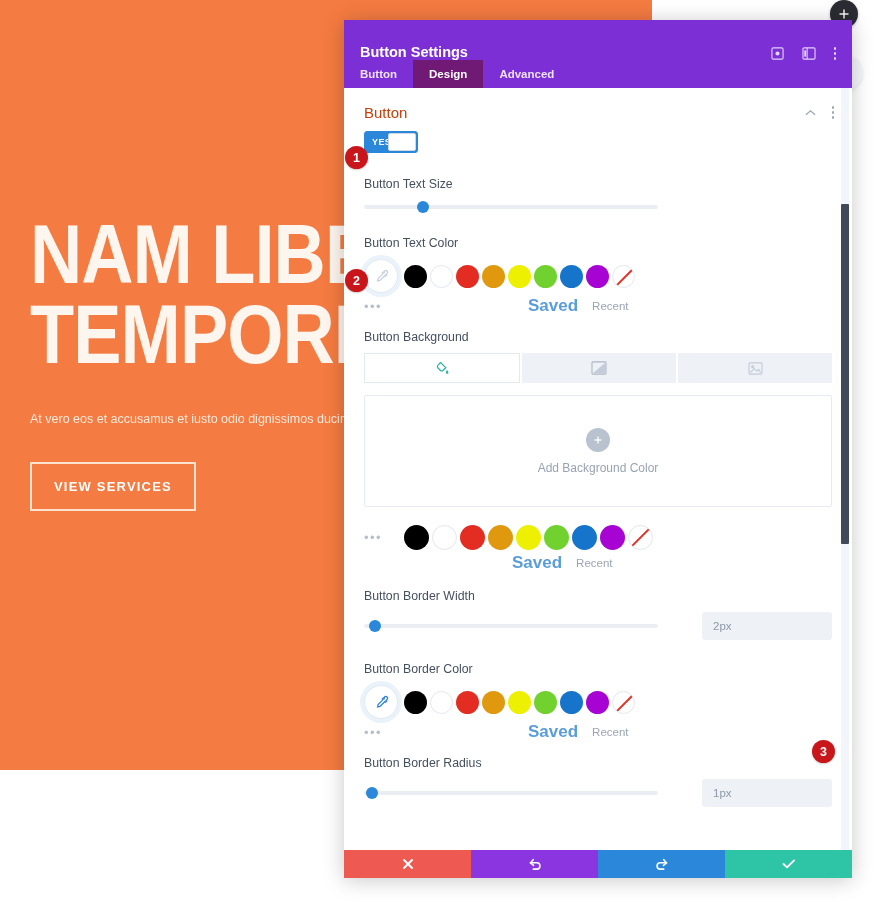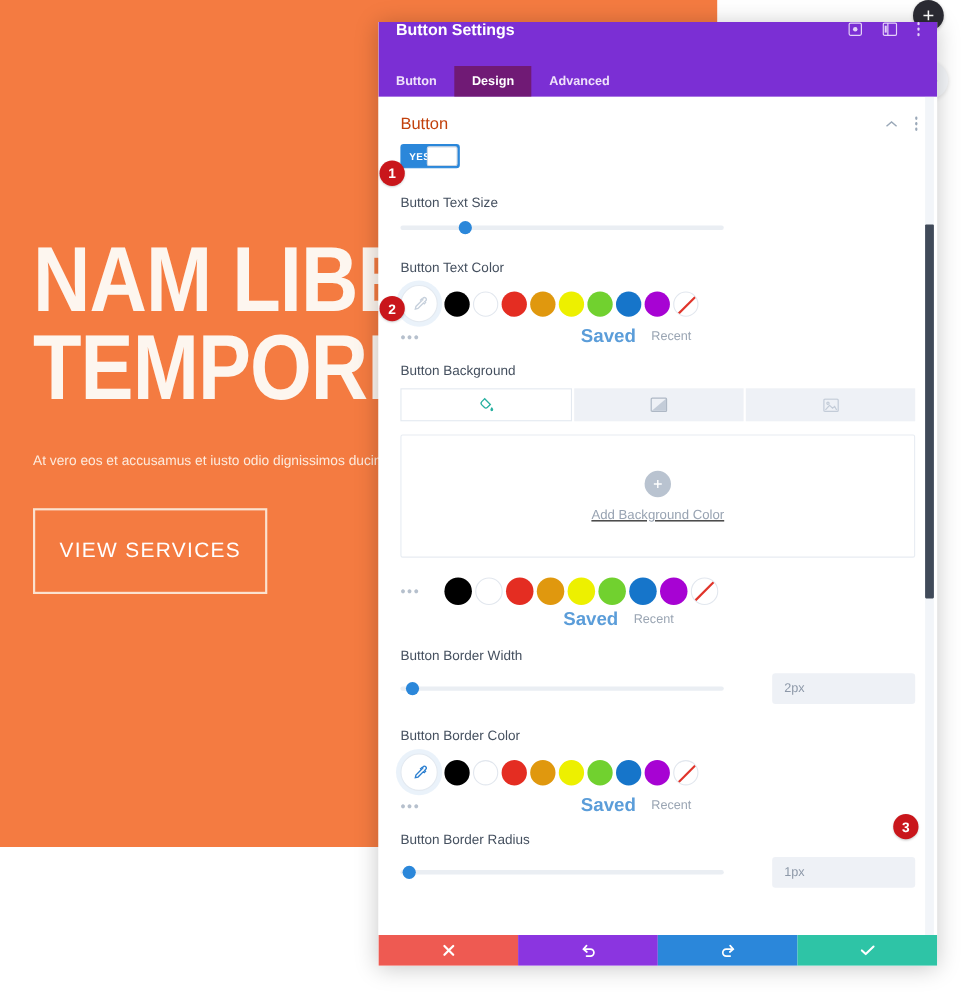--- a/index.html
+++ b/index.html
@@ -41,24 +41,24 @@
     font-size:12.5px;
     line-height:2.05;
     width:640px;
     white-space:nowrap;
   }
   .hero-btn {
     margin-top:30px;
     display:inline-block;
     border:2px solid #fbe2cf;
     color:#ffffff;
-    font-size:19px;
-    font-weight:400;
+    font-size:13px;
+    font-weight:700;
     letter-spacing:1.2px;
-    padding:26px 22px;
+    padding:15px 22px;
     font-family:"Liberation Sans Narrow","Liberation Sans",sans-serif;
   }
 
   .plus-fab {
     position:absolute; right:22px; top:0px;
     width:28px; height:28px; border-radius:50%;
     background:#2b2b33; color:#fff;
     display:flex; align-items:center; justify-content:center;
     font-size:17px; line-height:1; font-weight:300;
     box-shadow:0 1px 3px rgba(0,0,0,.25);
@@ -78,21 +78,21 @@
     position:absolute; left:344px; top:20px;
     width:508px; height:858px;
     background:#ffffff;
     box-shadow:0 2px 20px rgba(0,0,0,.22);
     display:flex; flex-direction:column;
     z-index:5;
     overflow:hidden;
   }
   .panel-head {
     background:#7b2fd4; height:40px; flex:0 0 40px;
-    display:flex; align-items:flex-start; padding:0 16px;
+    display:flex; align-items:flex-end; padding:0 16px;
   }
   .panel-title { color:#fff; font-size:14.5px; font-weight:700; flex:1; }
   .head-icons { display:flex; align-items:center; gap:18px; }
   .hicon { color:#e4d2f7; display:flex; align-items:center; }
   .dots-v { display:flex; flex-direction:column; gap:2.5px; align-items:center; }
   .dots-v i { width:2.5px; height:2.5px; background:#e4d2f7; border-radius:50%; display:block; }
 
   .panel-tabs {
     background:#7b2fd4; height:28px; flex:0 0 28px;
     display:flex; align-items:stretch;
@@ -188,21 +188,20 @@
     background:#eef1f6; color:#a7b1bf;
   }
   .bgtab.active { background:#fff; border:1px solid #e3e9f0; color:#28b0a0; }
 
   .bg-drop {
     margin:12px 20px 0 20px;
     border:1px solid #e7ecf2; border-radius:2px;
     height:112px;
     display:flex; flex-direction:column; align-items:center; justify-content:center;
     gap:9px;
-    text-decoration:underline;
   }
   .bg-plus {
     width:24px; height:24px; border-radius:50%;
     background:#b9c3d0; color:#fff;
     display:flex; align-items:center; justify-content:center;
     font-size:14px; line-height:1;
   }
   .bg-drop-label { color:#98a3b2; font-size:12px; }
 
   

